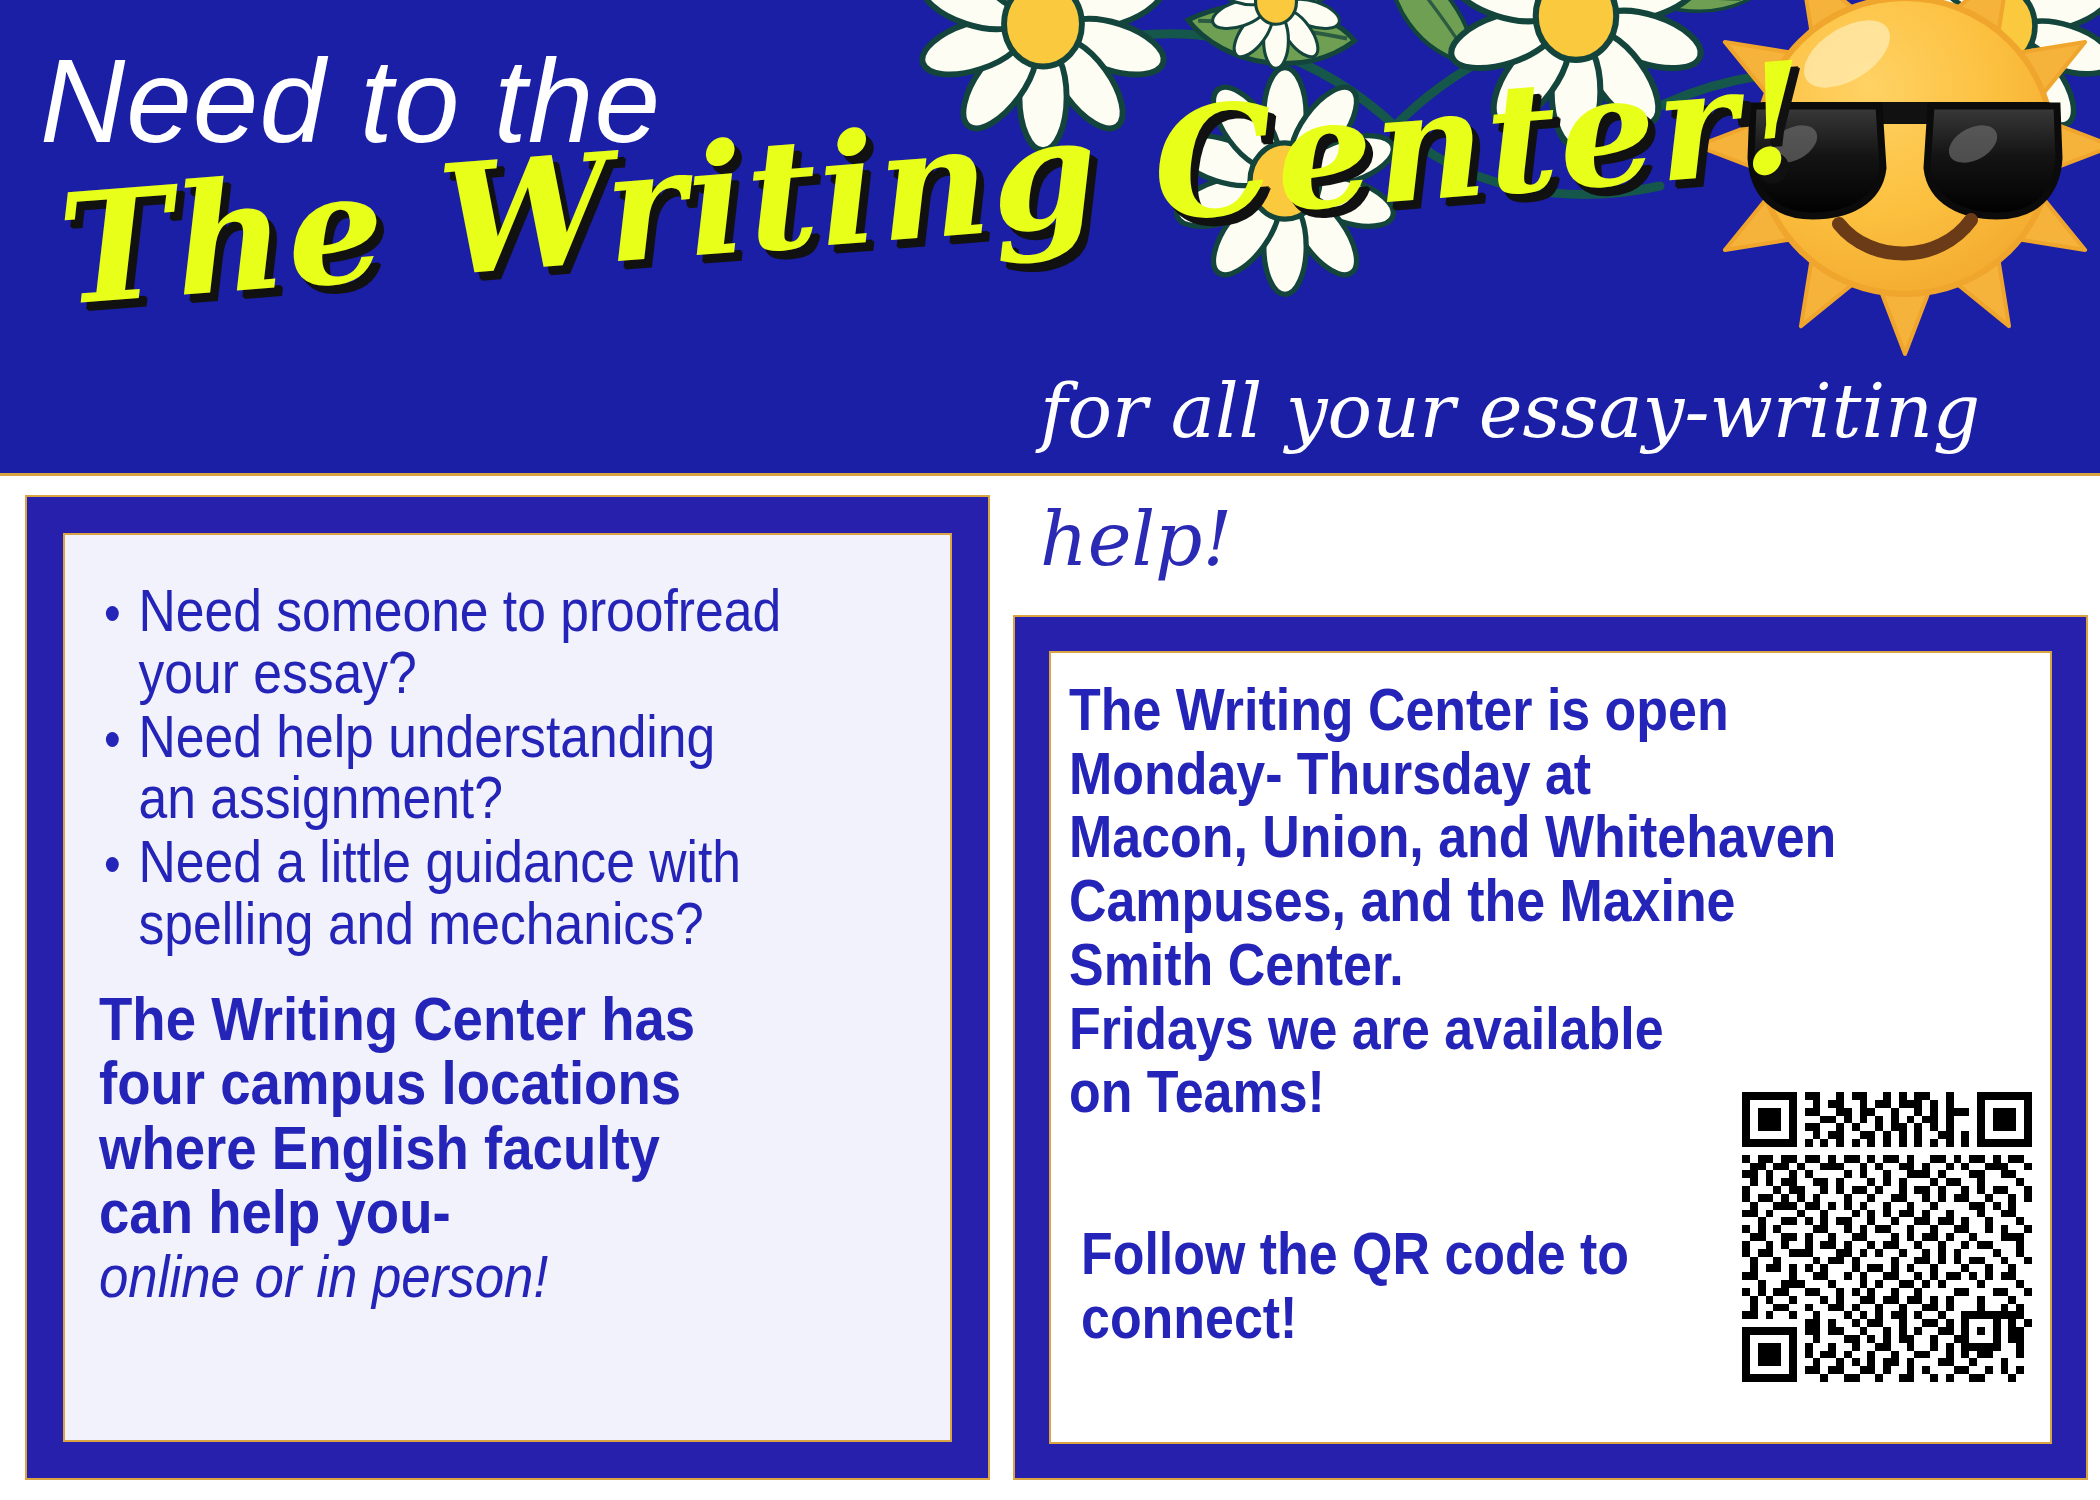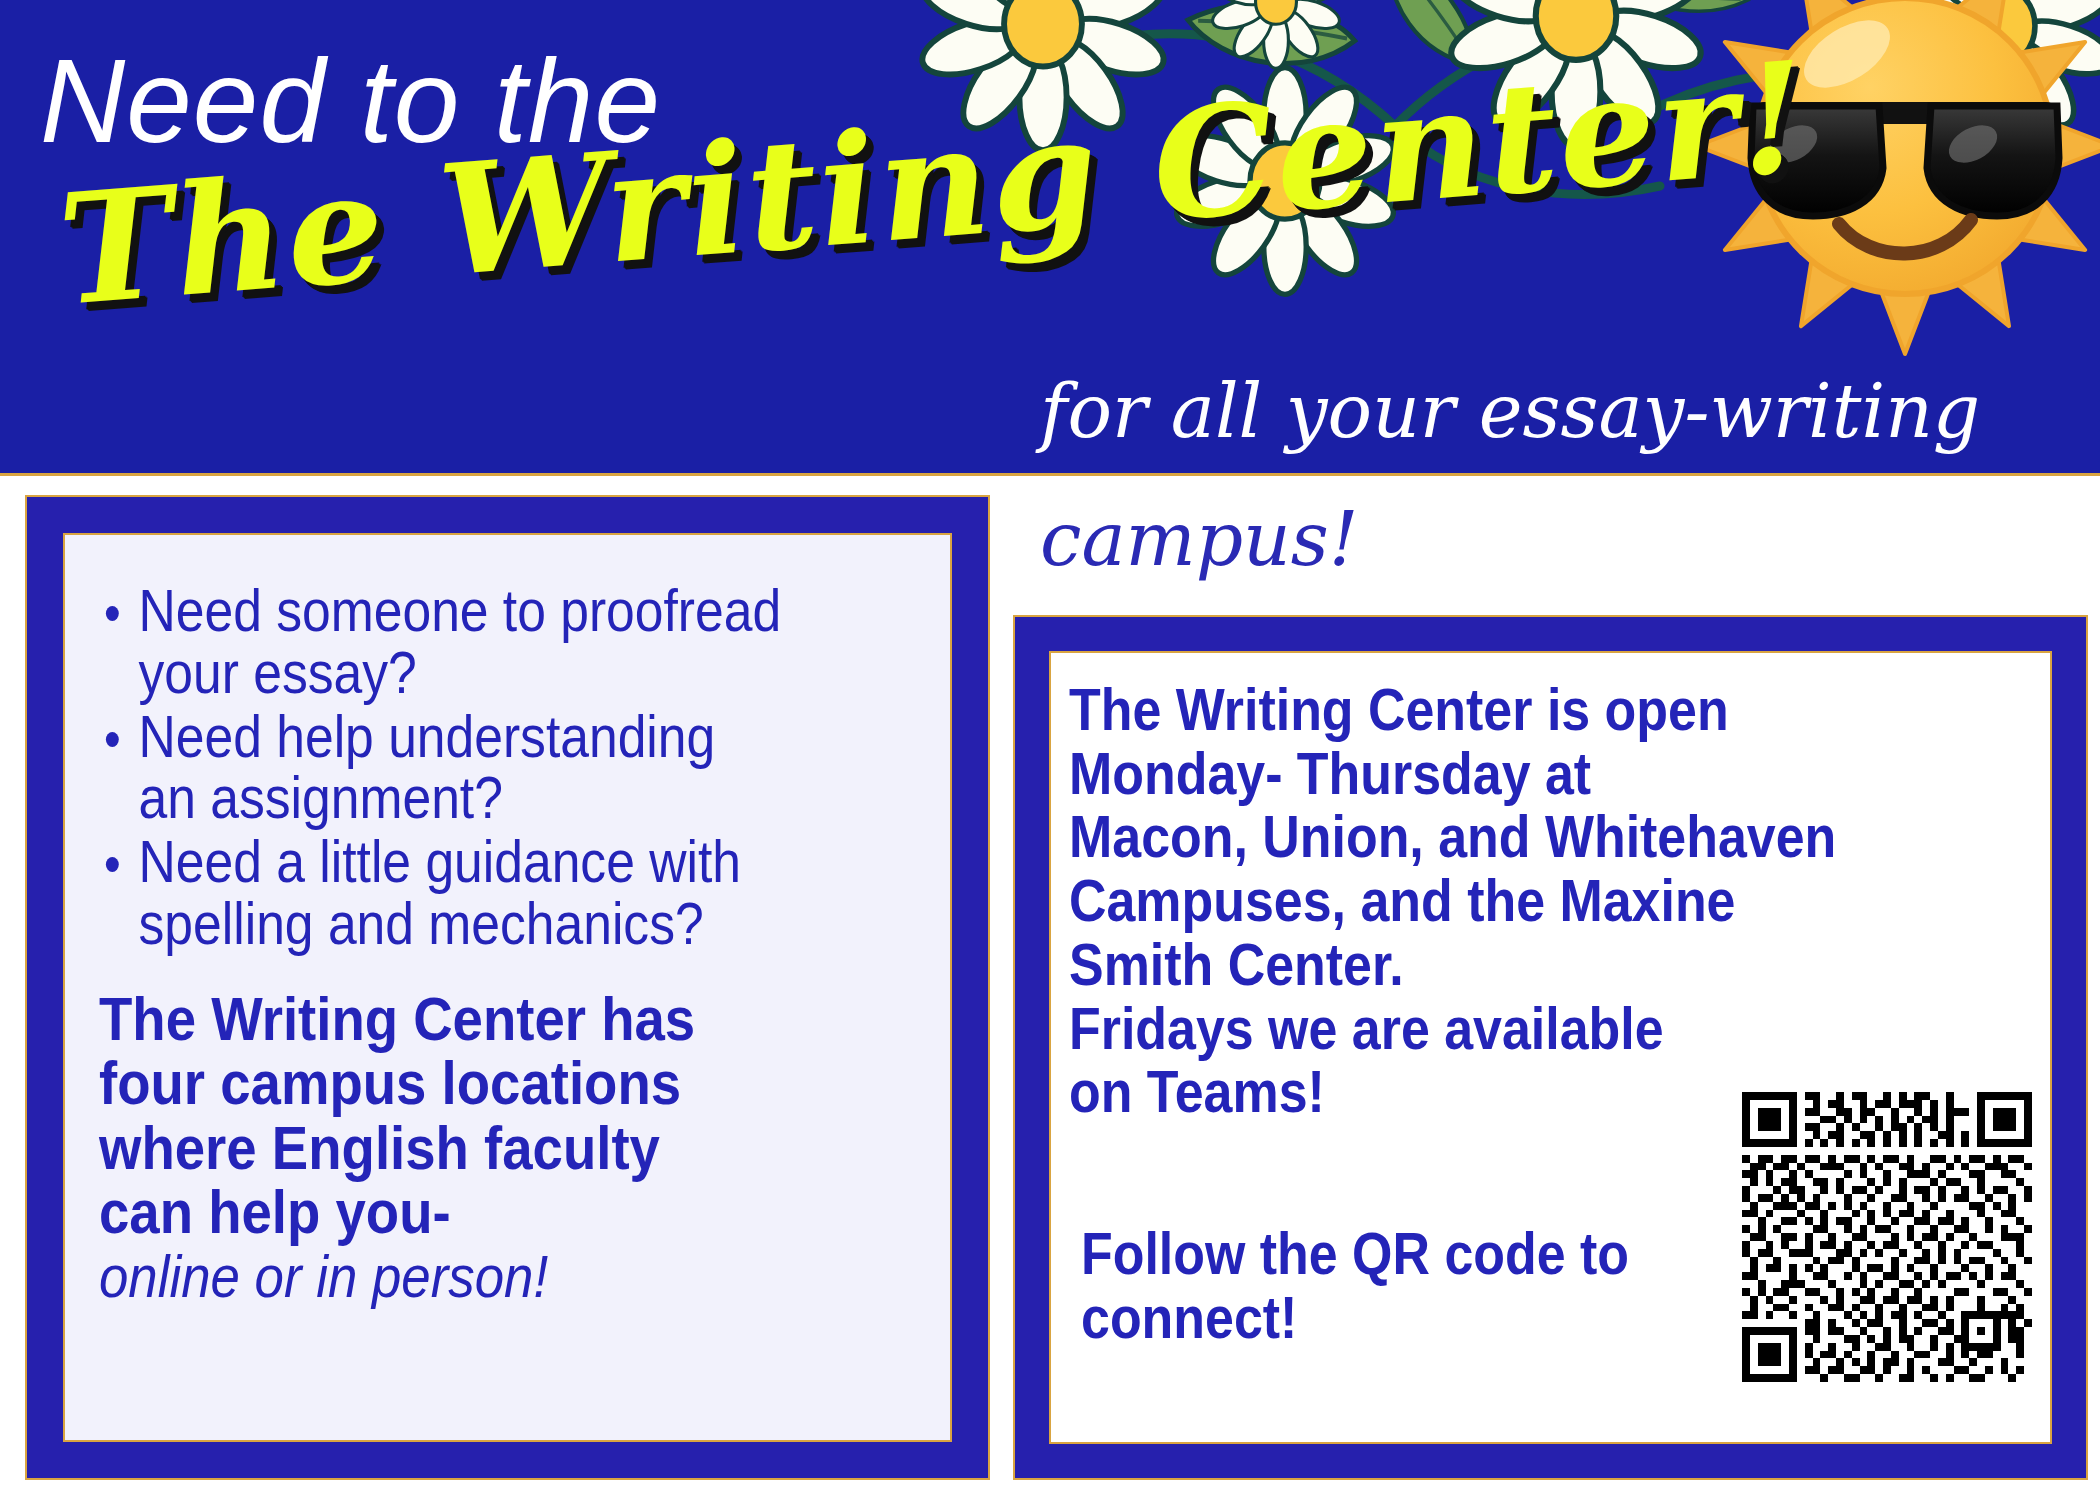--- a/index.html
+++ b/index.html
@@ -247,21 +247,21 @@
 
     <div class="hdr-line1">Need to the</div>
 
     <div class="hdr-title-wrap">
       <div class="hdr-title">The Writing Center!</div>
     </div>
 
     <div class="hdr-sub">for all your essay-writing</div>
   </div>
 
-  <div class="hdr-sub2">campus!</div>
+  <div class="hdr-sub2">help!</div>
 
   <div class="panel" id="left-panel">
     <div class="panel-inner" id="left-inner">
 
       <ul class="bullets">
         <li>Need someone to proofread
 your essay?</li>
         <li>Need help understanding
 an assignment?</li>
         <li>Need a little guidance with

